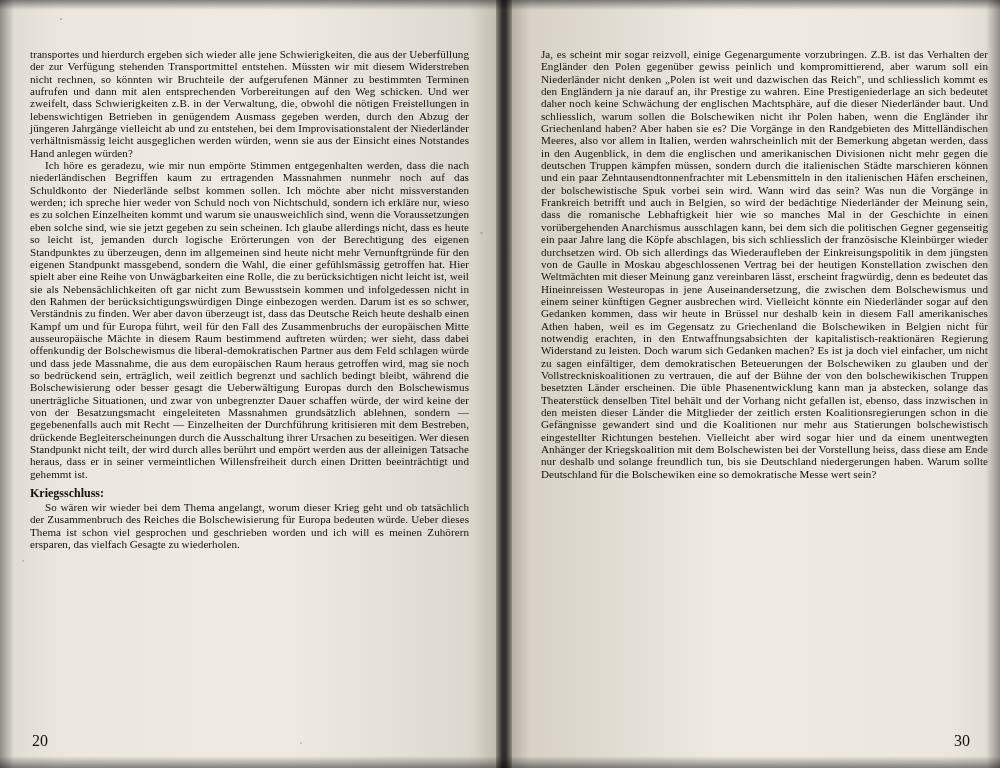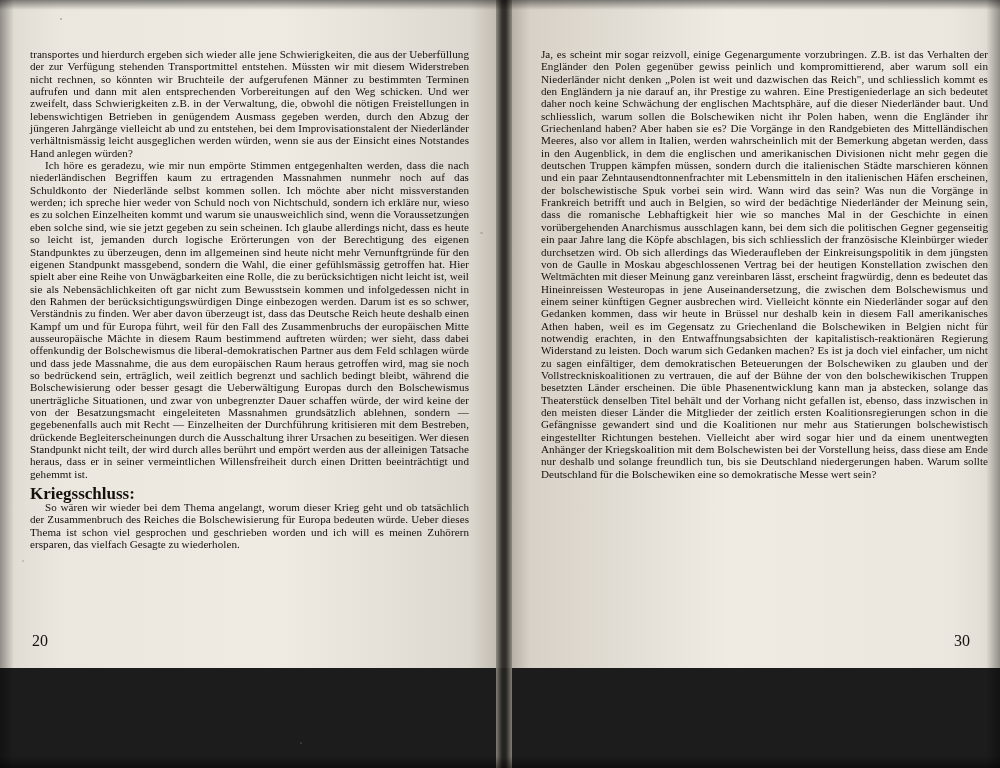--- a/index.html
+++ b/index.html
@@ -15,21 +15,21 @@
   }
   #book {
     position: relative;
     width: 1000px;
     height: 768px;
     background: #1c1c1c;
   }
   .page {
     position: absolute;
     top: 0;
-    height: 668px;
+    height: 768px;
     background: #e8e4dc;
     box-sizing: border-box;
   }
   .page-left {
     left: 0;
     width: 505px;
     background: linear-gradient(to right, #ded9d0 0%, #ebe7df 12%, #efebe3 55%, #ddd8cf 93%, #b9b3a8 100%);
     padding: 48px 36px 30px 30px;
   }
   .page-right {
@@ -61,21 +61,21 @@
     letter-spacing: 0.05px;
     word-spacing: -0.2px;
     -webkit-hyphens: manual;
     hyphens: manual;
   }
   p.indent {
     text-indent: 15px;
   }
   .subhead {
     margin: 7px 0 1px 0;
-    font-size: 17px;
+    font-size: 12px;
     font-weight: bold;
     line-height: 13px;
     color: #14100c;
   }
   .folio {
     position: absolute;
     bottom: 18px;
     font-size: 16px;
     color: #14100c;
     font-family: "Liberation Serif", serif;

